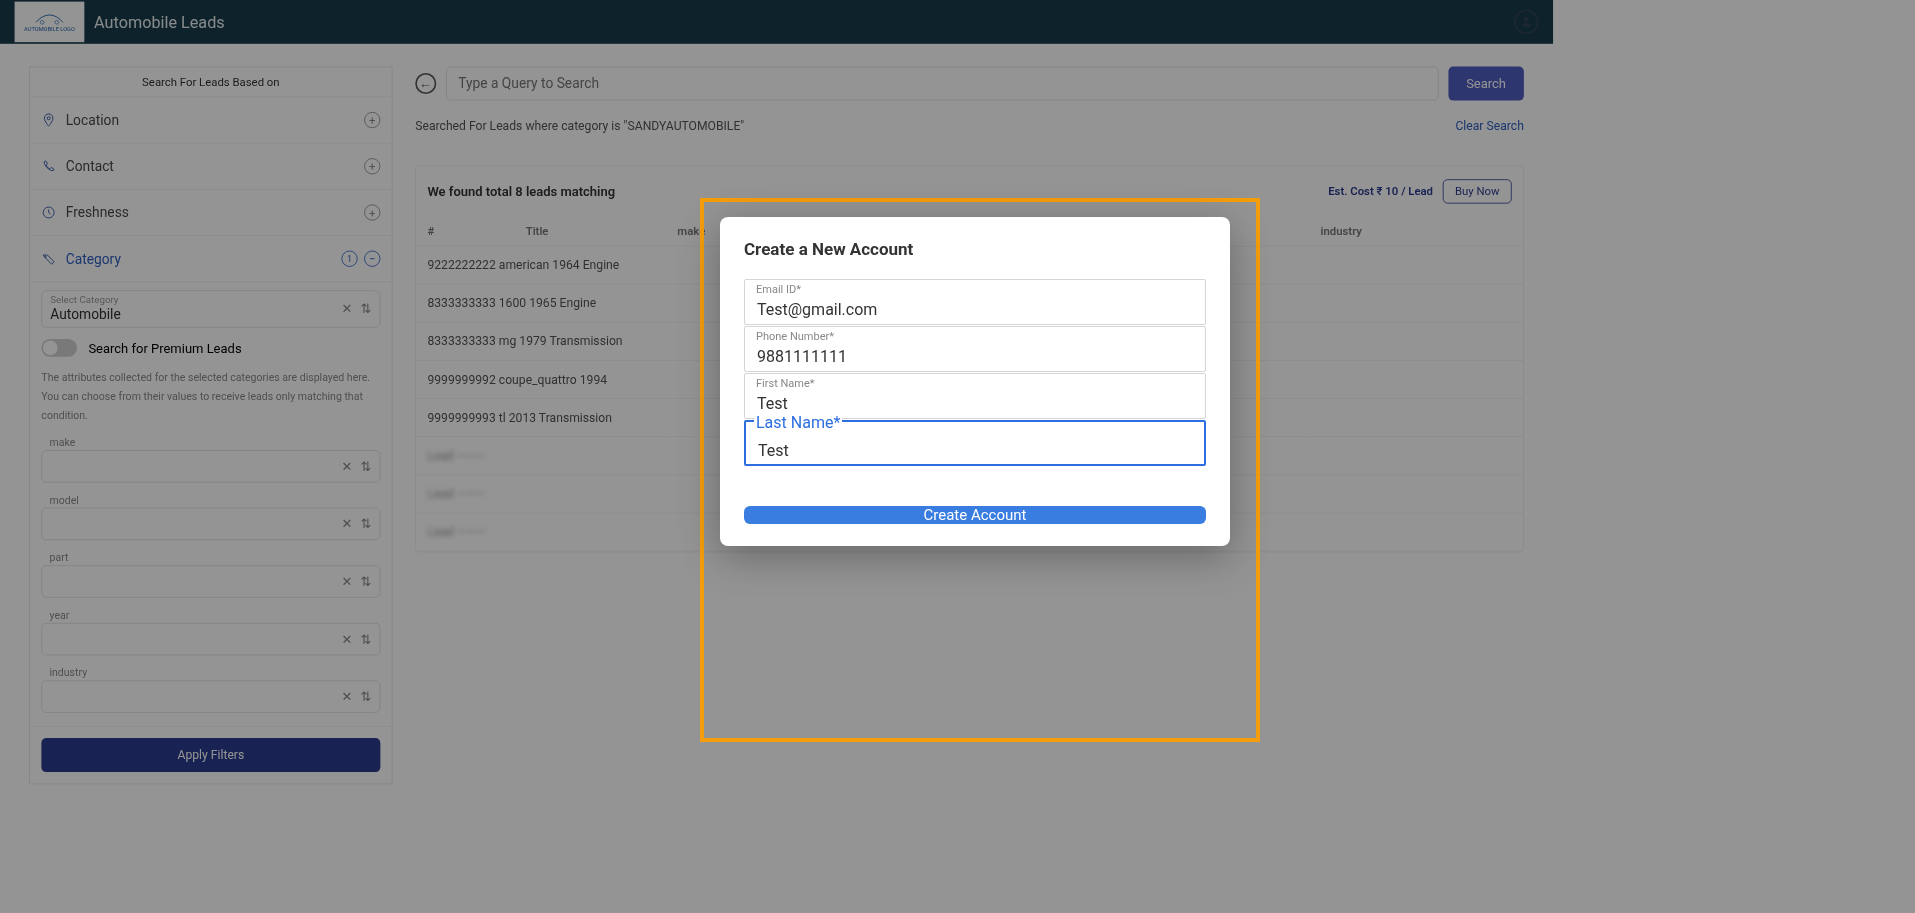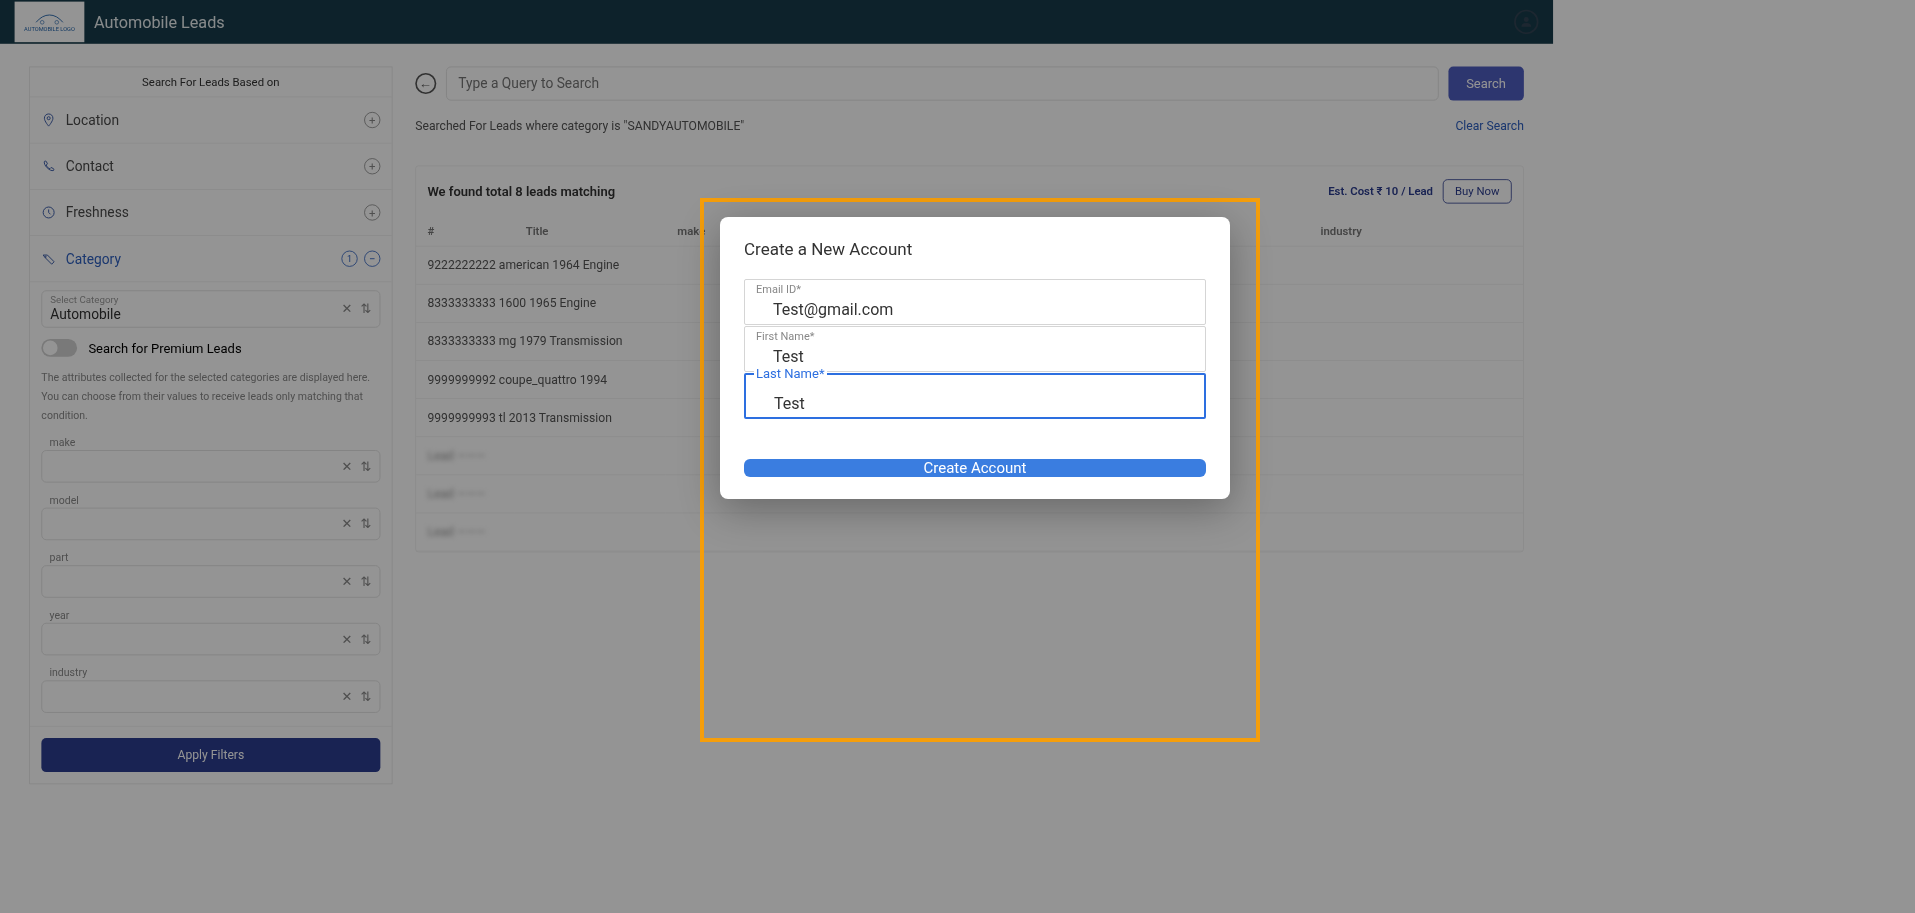--- a/index.html
+++ b/index.html
@@ -51,27 +51,27 @@
   .panel-top .found { font-weight: 600; color: #333; }
   .panel-top .right { display: flex; gap: 12px; align-items: center; }
   .cost { color: #2c3d8f; font-weight: 600; font-size: 14px; }
   .buy-btn { border: 1px solid #2c3d8f; color: #2c3d8f; background: #fff; border-radius: 6px; padding: 6px 14px; font-size: 14px; }
   table { width: 100%; border-collapse: collapse; }
   th { text-align: left; font-size: 14px; color: #777; font-weight: 600; padding: 10px 14px; border-bottom: 1px solid #eee; }
   td { padding: 14px; border-bottom: 1px solid #f0f0f0; font-size: 15px; color: #555; }
   .blurred td { filter: blur(3px); color: #999; }
   .highlight-frame { position: absolute; left: 700px; top: 198px; width: 560px; height: 544px; border: 4px solid #f59e0b; z-index: 400; pointer-events: none; }
   .modal { position: absolute; left: 720px; top: 217px; width: 510px; background: #fff; border-radius: 8px; z-index: 500; padding: 22px 24px; box-shadow: 0 10px 40px rgba(0,0,0,0.3); }
-  .modal h2 { font-size: 17px; font-weight: 400; color: #333; margin-bottom: 20px; }
+  .modal h2 { font-size: 17px; font-weight: 700; color: #333; margin-bottom: 20px; }
   .field { position: relative; margin-bottom: 1px; }
-  .field input { width: 100%; height: 46px; border: 1px solid #d5d5d5; border-radius: 2px; padding: 14px 12px 0 28px; font-size: 16px; color: #333; outline: none; }
+  .field input { width: 100%; height: 46px; border: 1px solid #d5d5d5; border-radius: 2px; padding: 14px 12px 0 12px; font-size: 16px; color: #333; outline: none; }
   .field .flabel { position: absolute; left: 10px; top: 4px; font-size: 11px; color: #888; background: transparent; padding: 0 2px; }
   .field.empty .flabel { top: 14px; font-size: 16px; color: #999; }
   .field.focused input { border: 2px solid #2d6fe0; }
-  .field.focused .flabel { color: #2d6fe0; top: -7px; background: #fff; font-size: 13px; }
+  .field.focused .flabel { color: #2d6fe0; top: -7px; background: #fff; font-size: 16px; }
   .modal-actions { display: flex; gap: 24px; margin-top: 40px; }
   .btn-secondary { flex: 0 0 auto; border: 1px solid #3a7de0; color: #3a7de0; background: #fff; border-radius: 6px; padding: 10px 18px; font-size: 15px; }
   .btn-primary { flex: 1; background: #3a7de0; color: #fff; border: none; border-radius: 6px; font-size: 15px; }
 </style>
 </head>
 <body>
 
 <div class="bgwrap">
   <div class="header">
     <div class="header-left">
@@ -277,20 +277,24 @@
 <div class="highlight-frame"></div>
 
 <div class="modal">
   <h2>Create a New Account</h2>
 
   <div class="field">
     <span class="flabel">Email ID*</span>
     <input value="Test@gmail.com" style="">
   </div>
   <div class="field">
+    <span class="flabel">Phone Number*</span>
+    <input value="9881111111" style="">
+  </div>
+  <div class="field">
     <span class="flabel">First Name*</span>
     <input value="Test" style="">
   </div>
   <div class="field focused">
     <span class="flabel">Last Name*</span>
     <input value="Test" style="">
   </div>
 
   <div class="modal-actions">
     <button class="btn-primary">Create Account</button>

